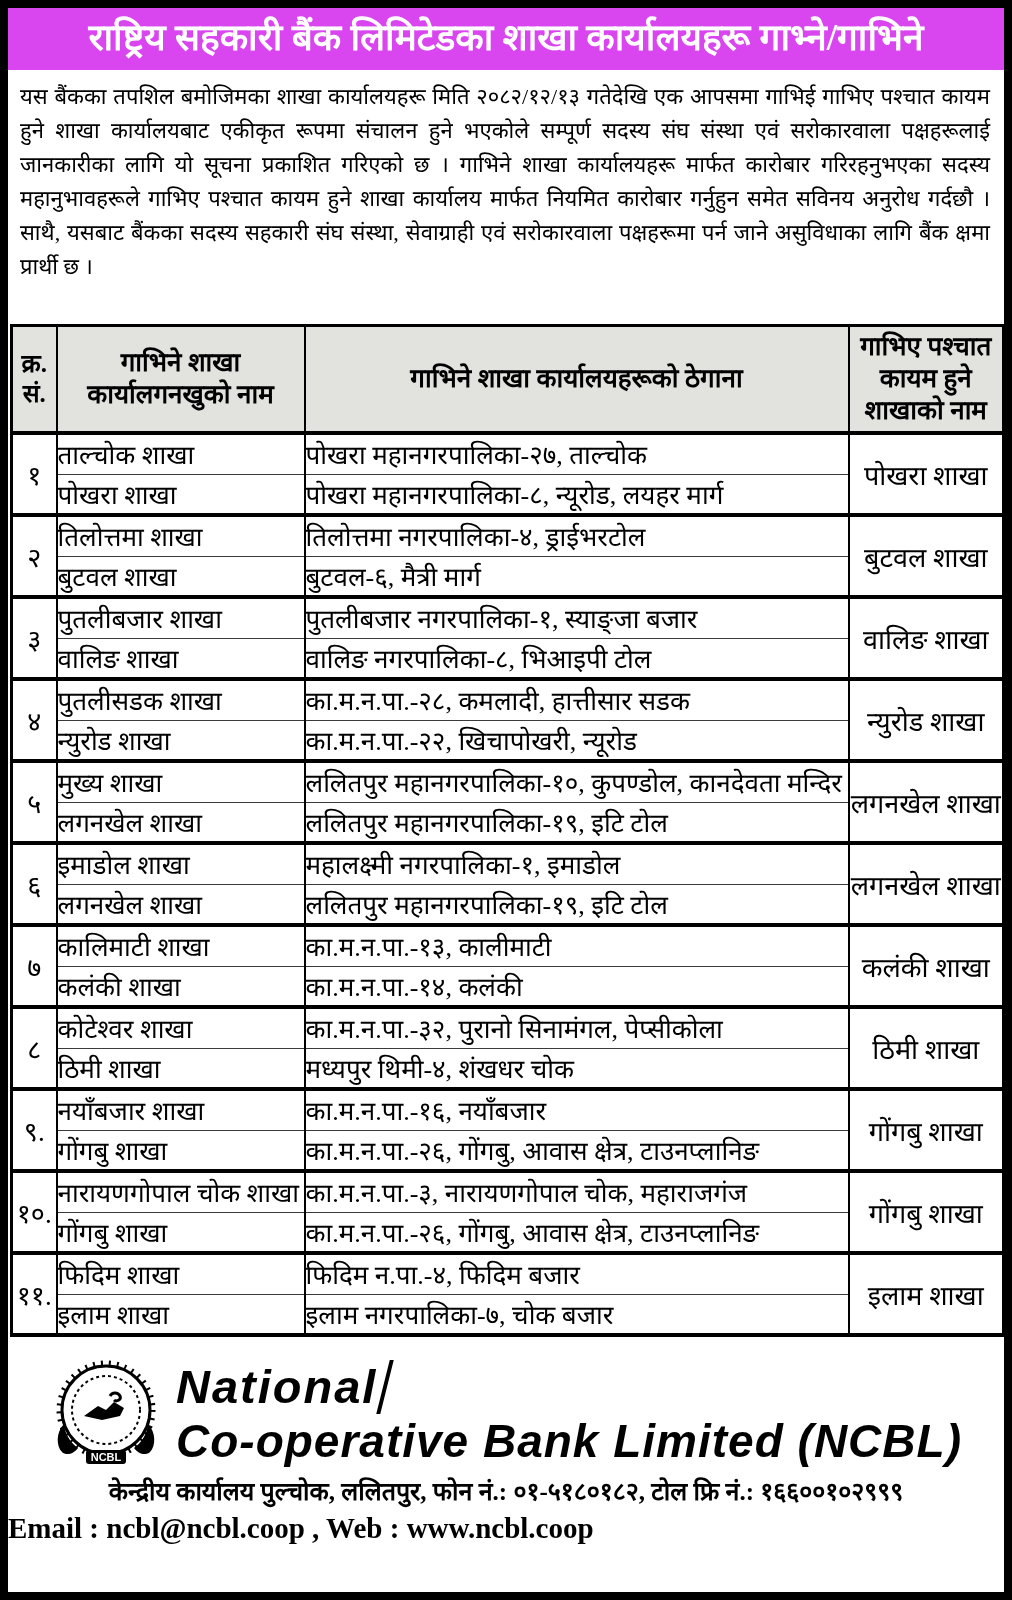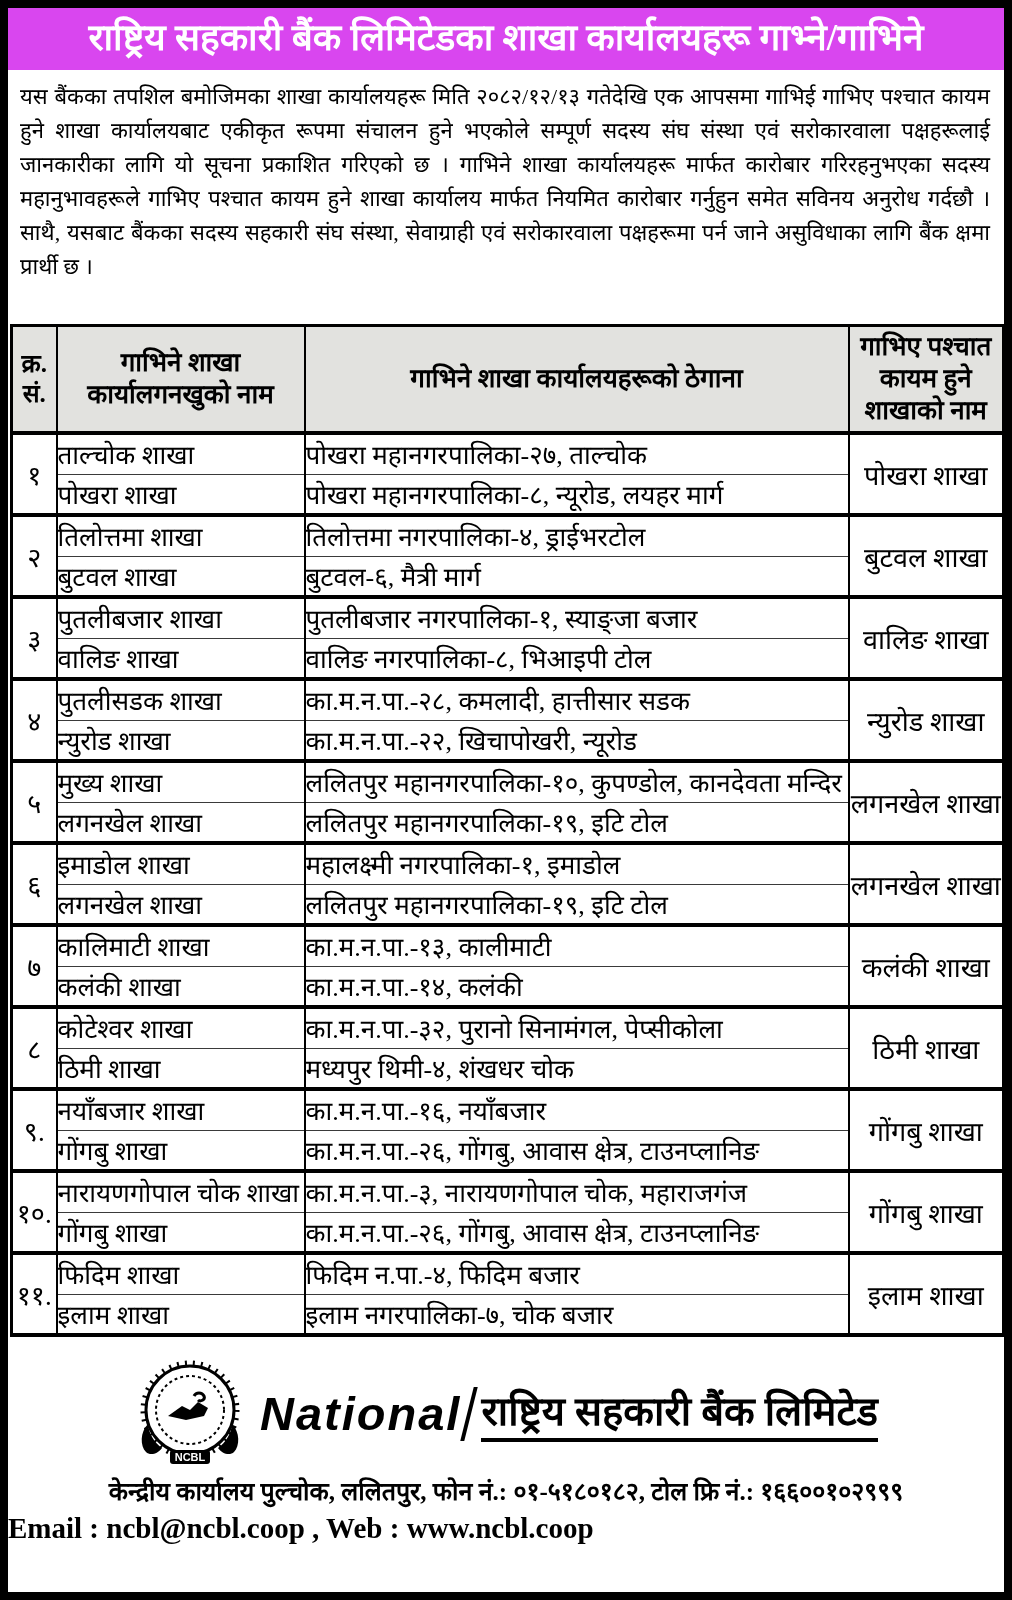--- a/index.html
+++ b/index.html
@@ -307,19 +307,19 @@
       <path d="M34 58 L48 48 L56 52 L64 44 L74 50 L70 58 L52 62 Z" fill="#000"></path>
       <path d="M60 38 C62 34 68 34 70 38 C72 42 66 44 64 42" fill="none" stroke="#000" stroke-width="3"></path>
 
       <rect x="36" y="92" width="40" height="14" rx="3" fill="#000"></rect>
       <text x="56" y="103" text-anchor="middle" font-size="11" font-weight="bold" fill="#fff" font-family="Liberation Sans, sans-serif">NCBL</text>
     </svg>
     <div class="brandtext">
       <div class="brand-l1">
         <span class="brand-english1">National</span>
         <span class="brand-slash"></span>
-        <span class="brand-nepali">राष्ट्रिय सहकारी बैंक लिमिटेड</span>
       </div>
+      <div class="brand-english2">Co-operative Bank Limited (NCBL)</div>
     </div>
   </div>
   <div class="contact">केन्द्रीय कार्यालय पुल्चोक, ललितपुर, फोन नं.: ०१-५१८०१८२, टोल फ्रि नं.: १६६००१०२९९९</div>
   <div class="emailweb">Email : ncbl@ncbl.coop , Web : www.ncbl.coop</div>
 </div>
 
 </body></html>

